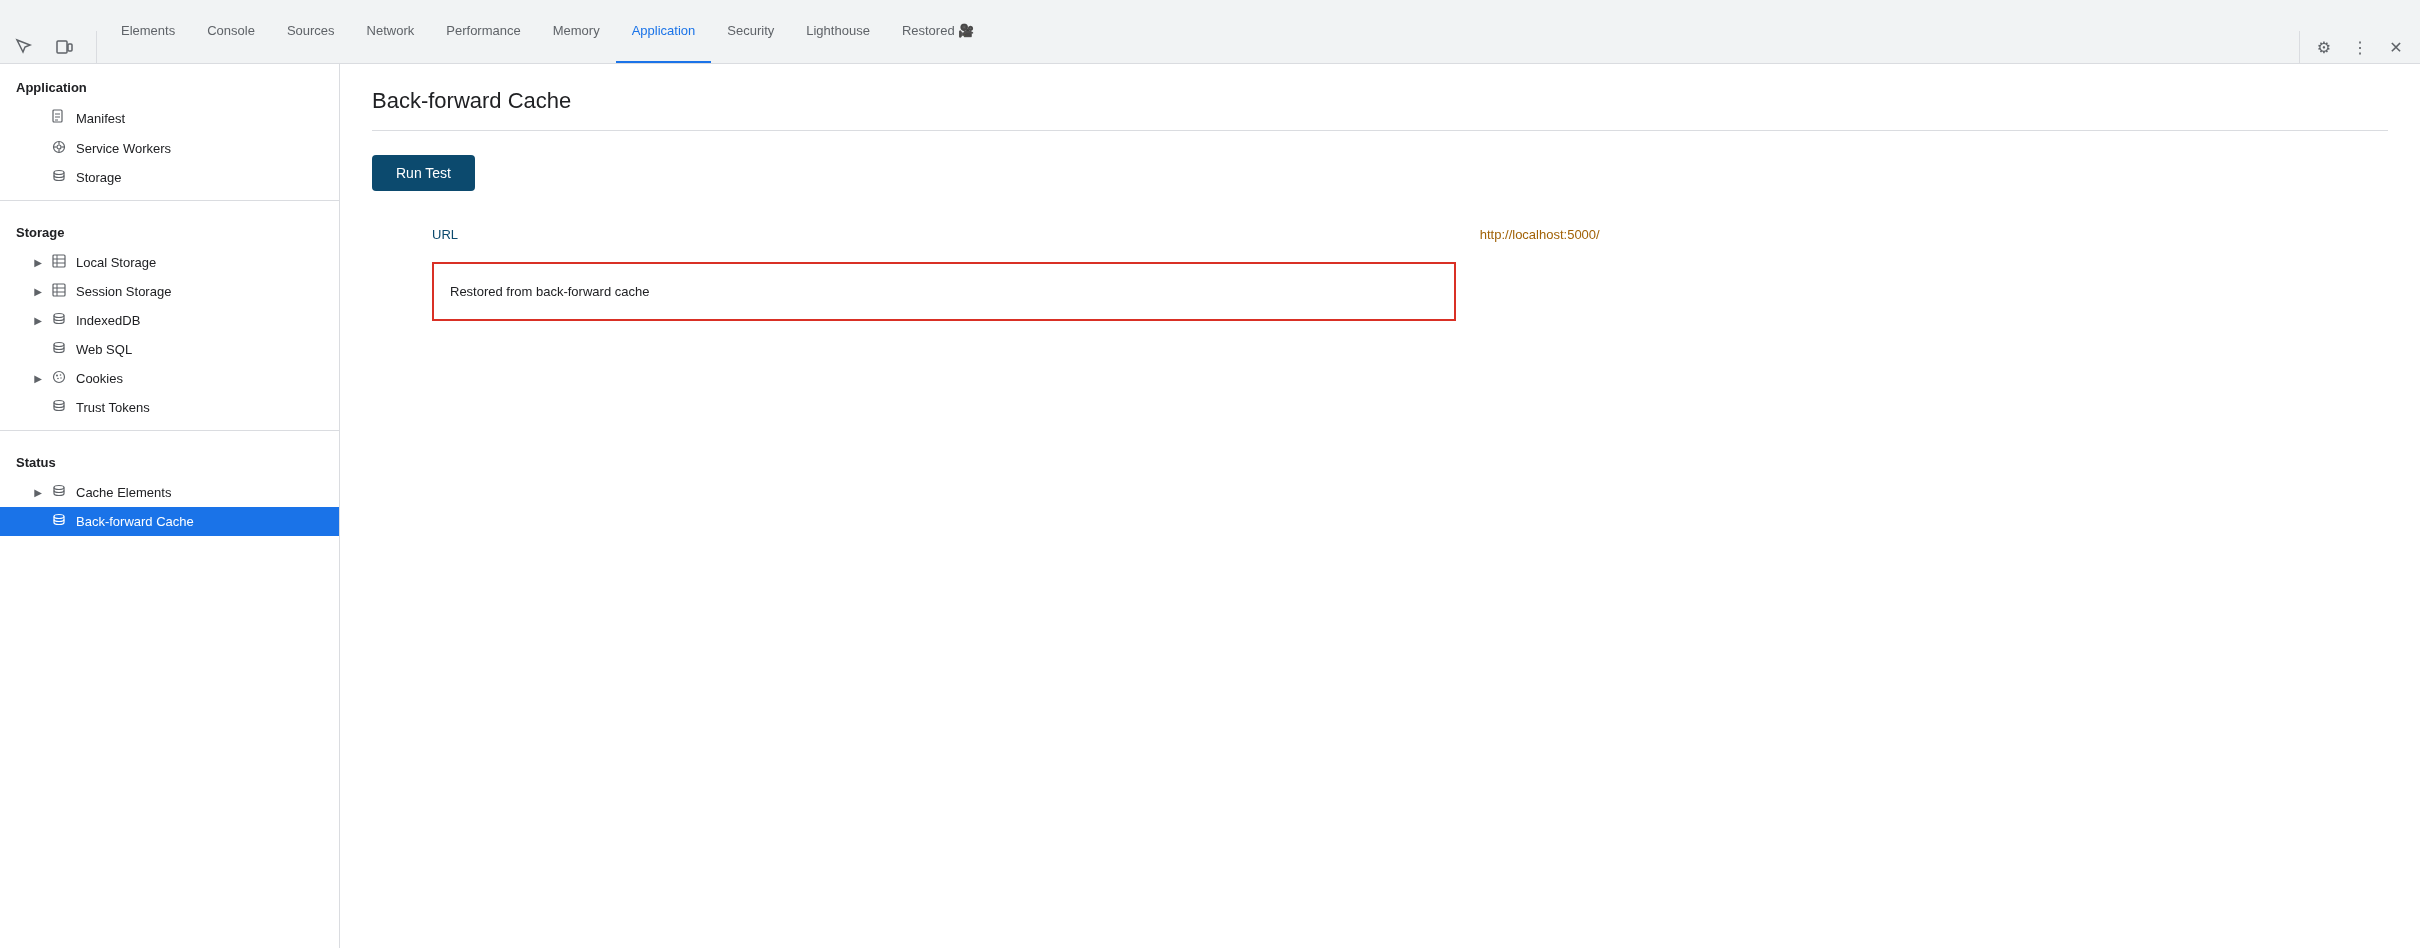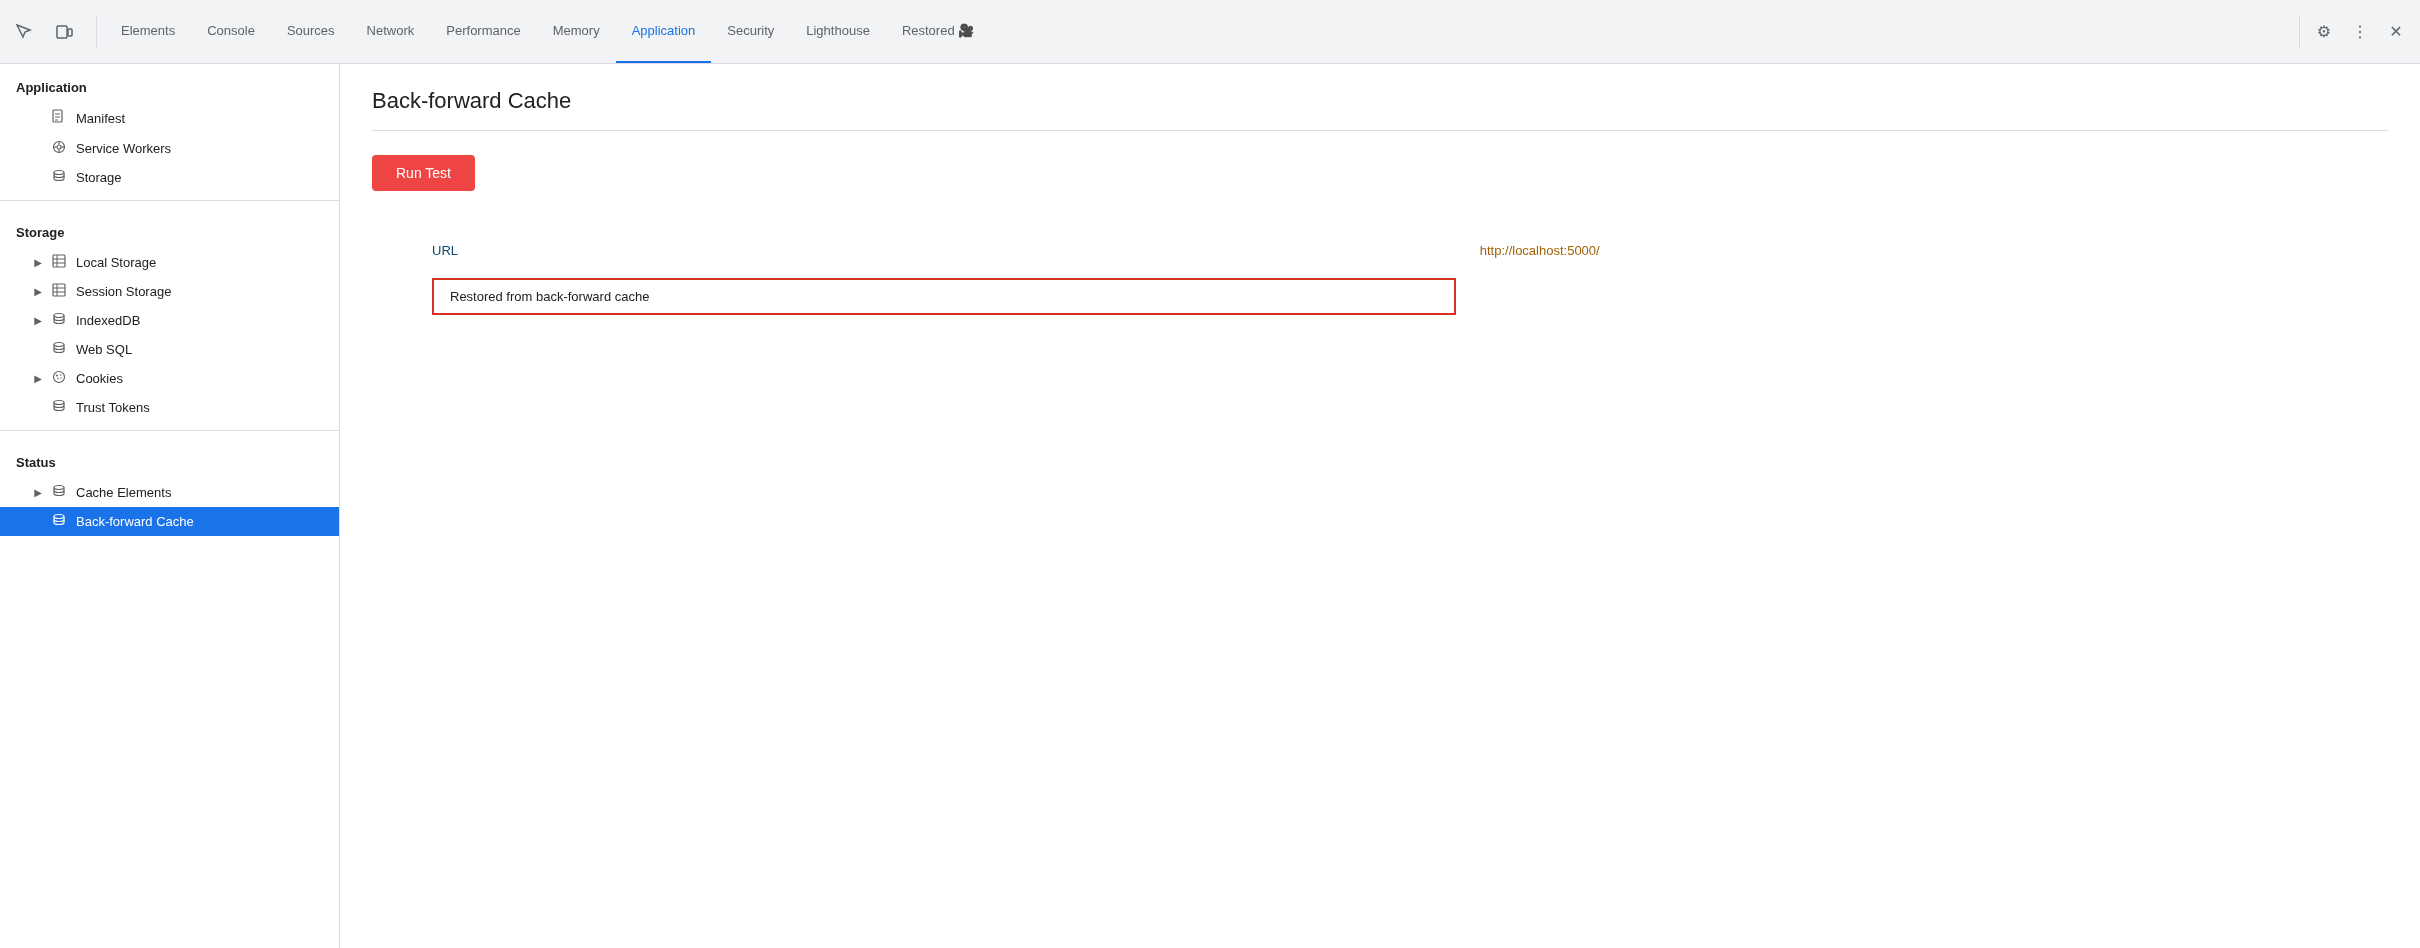--- a/index.html
+++ b/index.html
@@ -9,21 +9,21 @@
       color: #202124;
       background: #f1f3f4;
       width: 2420px;
       height: 948px;
       overflow: hidden;
     }
 
     
     .devtools-toolbar {
       display: flex;
-      align-items: center;
+      align-items: flex-end;
       background: #f1f3f4;
       border-bottom: 1px solid #dadce0;
       height: 64px;
       padding: 0 8px;
       gap: 0;
     }
 
     .toolbar-icons {
       display: flex;
       align-items: center;
@@ -158,28 +158,28 @@
       margin-bottom: 16px;
     }
 
     .content-divider {
       height: 1px;
       background: #dadce0;
       margin-bottom: 24px;
     }
 
     .run-test-btn {
-      background: #ef4444;
+      background: #0c4a6e;
       color: #fff;
       border: none;
       padding: 10px 24px;
       border-radius: 4px;
       font-size: 14px;
       cursor: pointer;
-      margin-bottom: 52px;
+      margin-bottom: 36px;
     }
 
     .info-grid {
       display: grid;
       grid-template-columns: auto auto;
       gap: 20px 24px;
       align-items: center;
       margin-left: 60px;
     }
 
@@ -189,21 +189,21 @@
       font-size: 13px;
     }
 
     .info-value {
       color: #a16207;
       font-size: 13px;
     }
 
     .cache-status-value {
       border: 2px solid #d93025;
-      padding: 9px 16px;
+      padding: 20px 16px;
       font-size: 13px;
       color: #202124;
       display: inline-block;
     }
   </style>
 </head>
 <body>
 
 <div class="devtools-toolbar">
   <div class="toolbar-icons">

